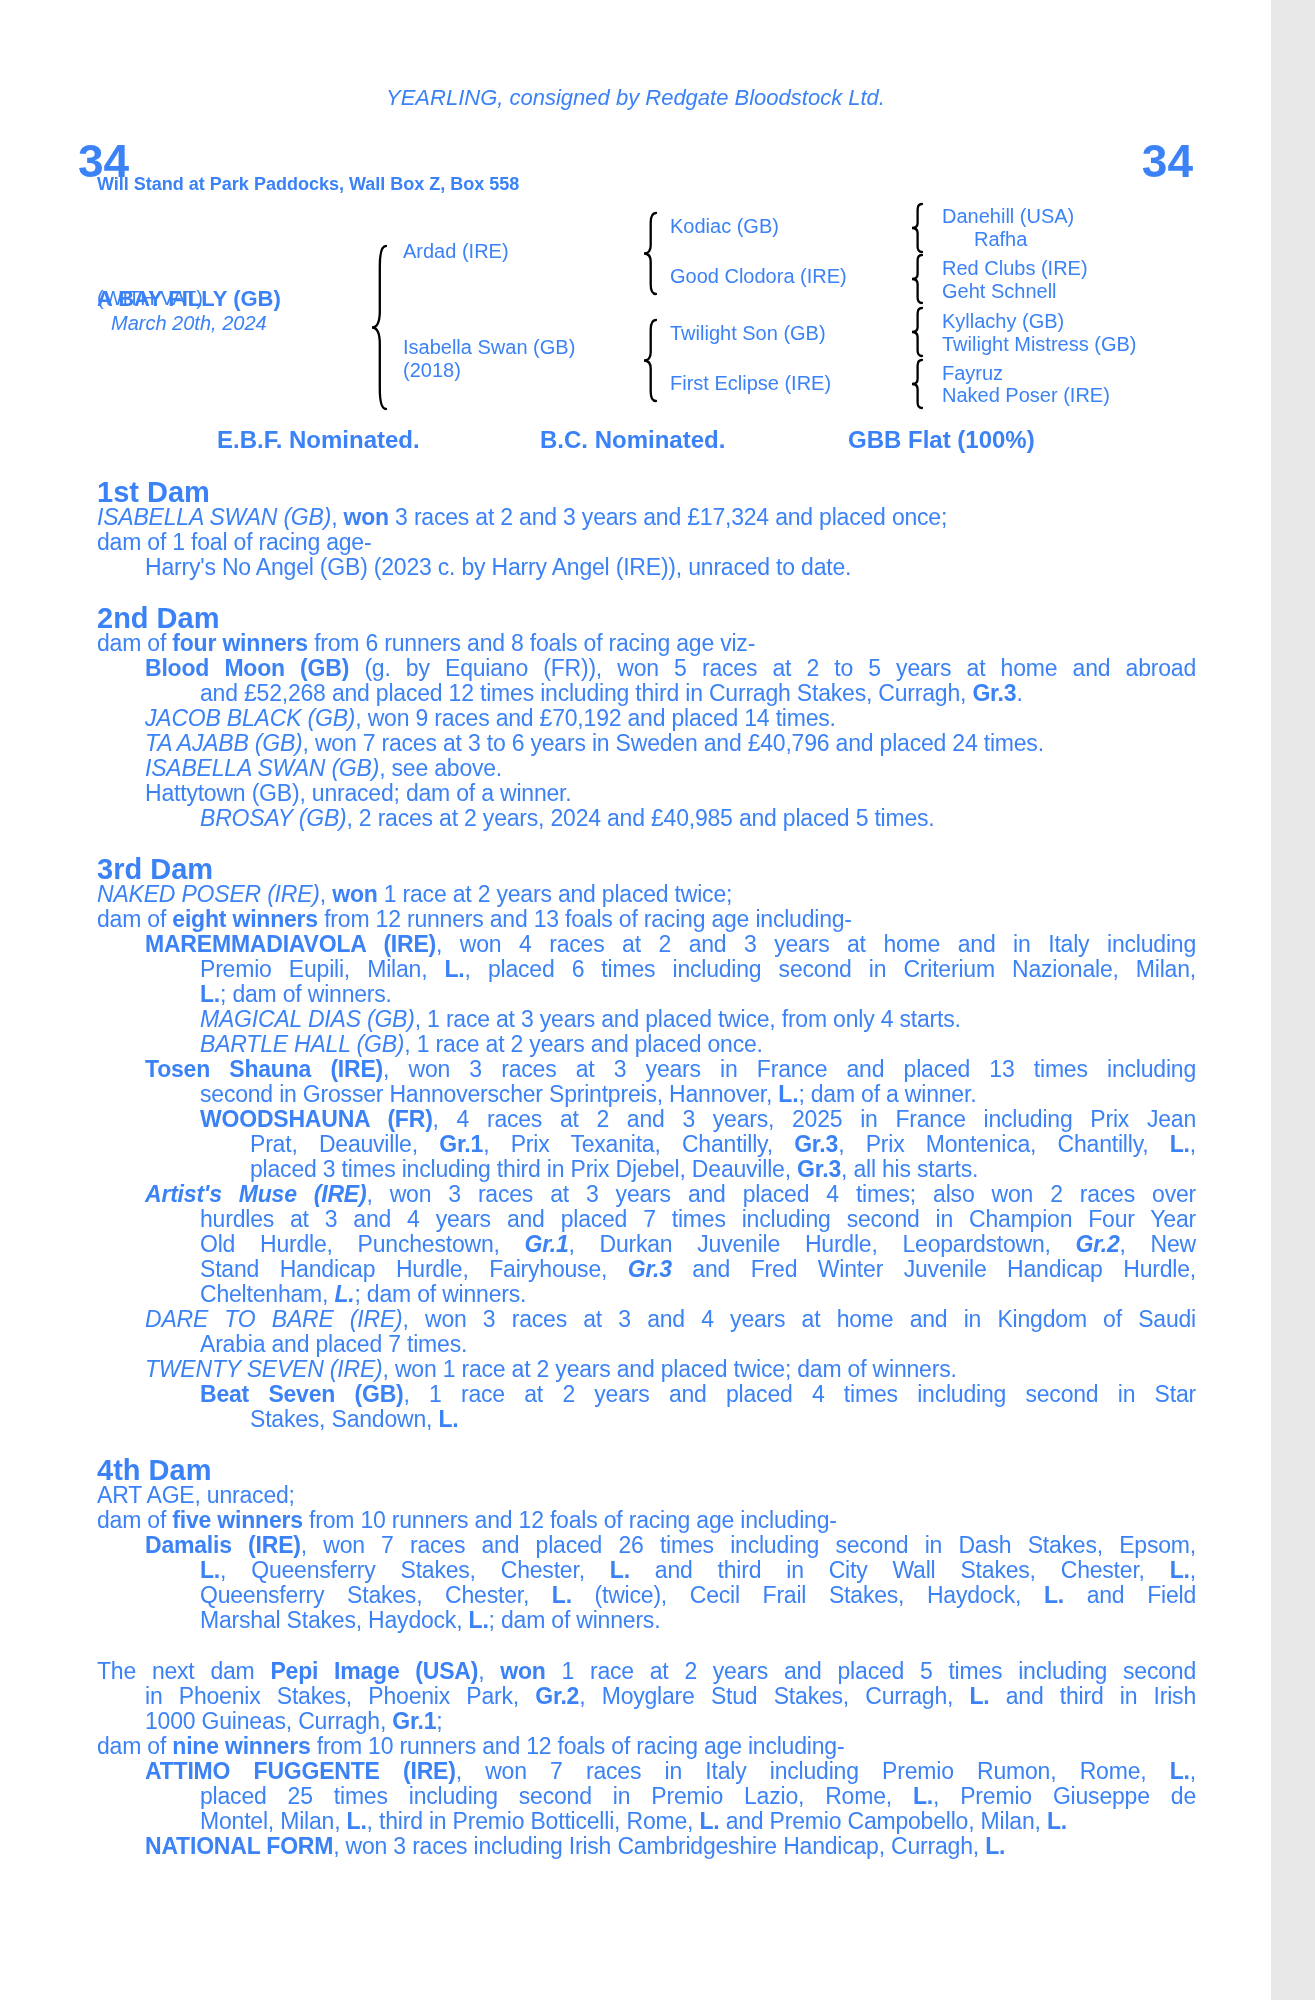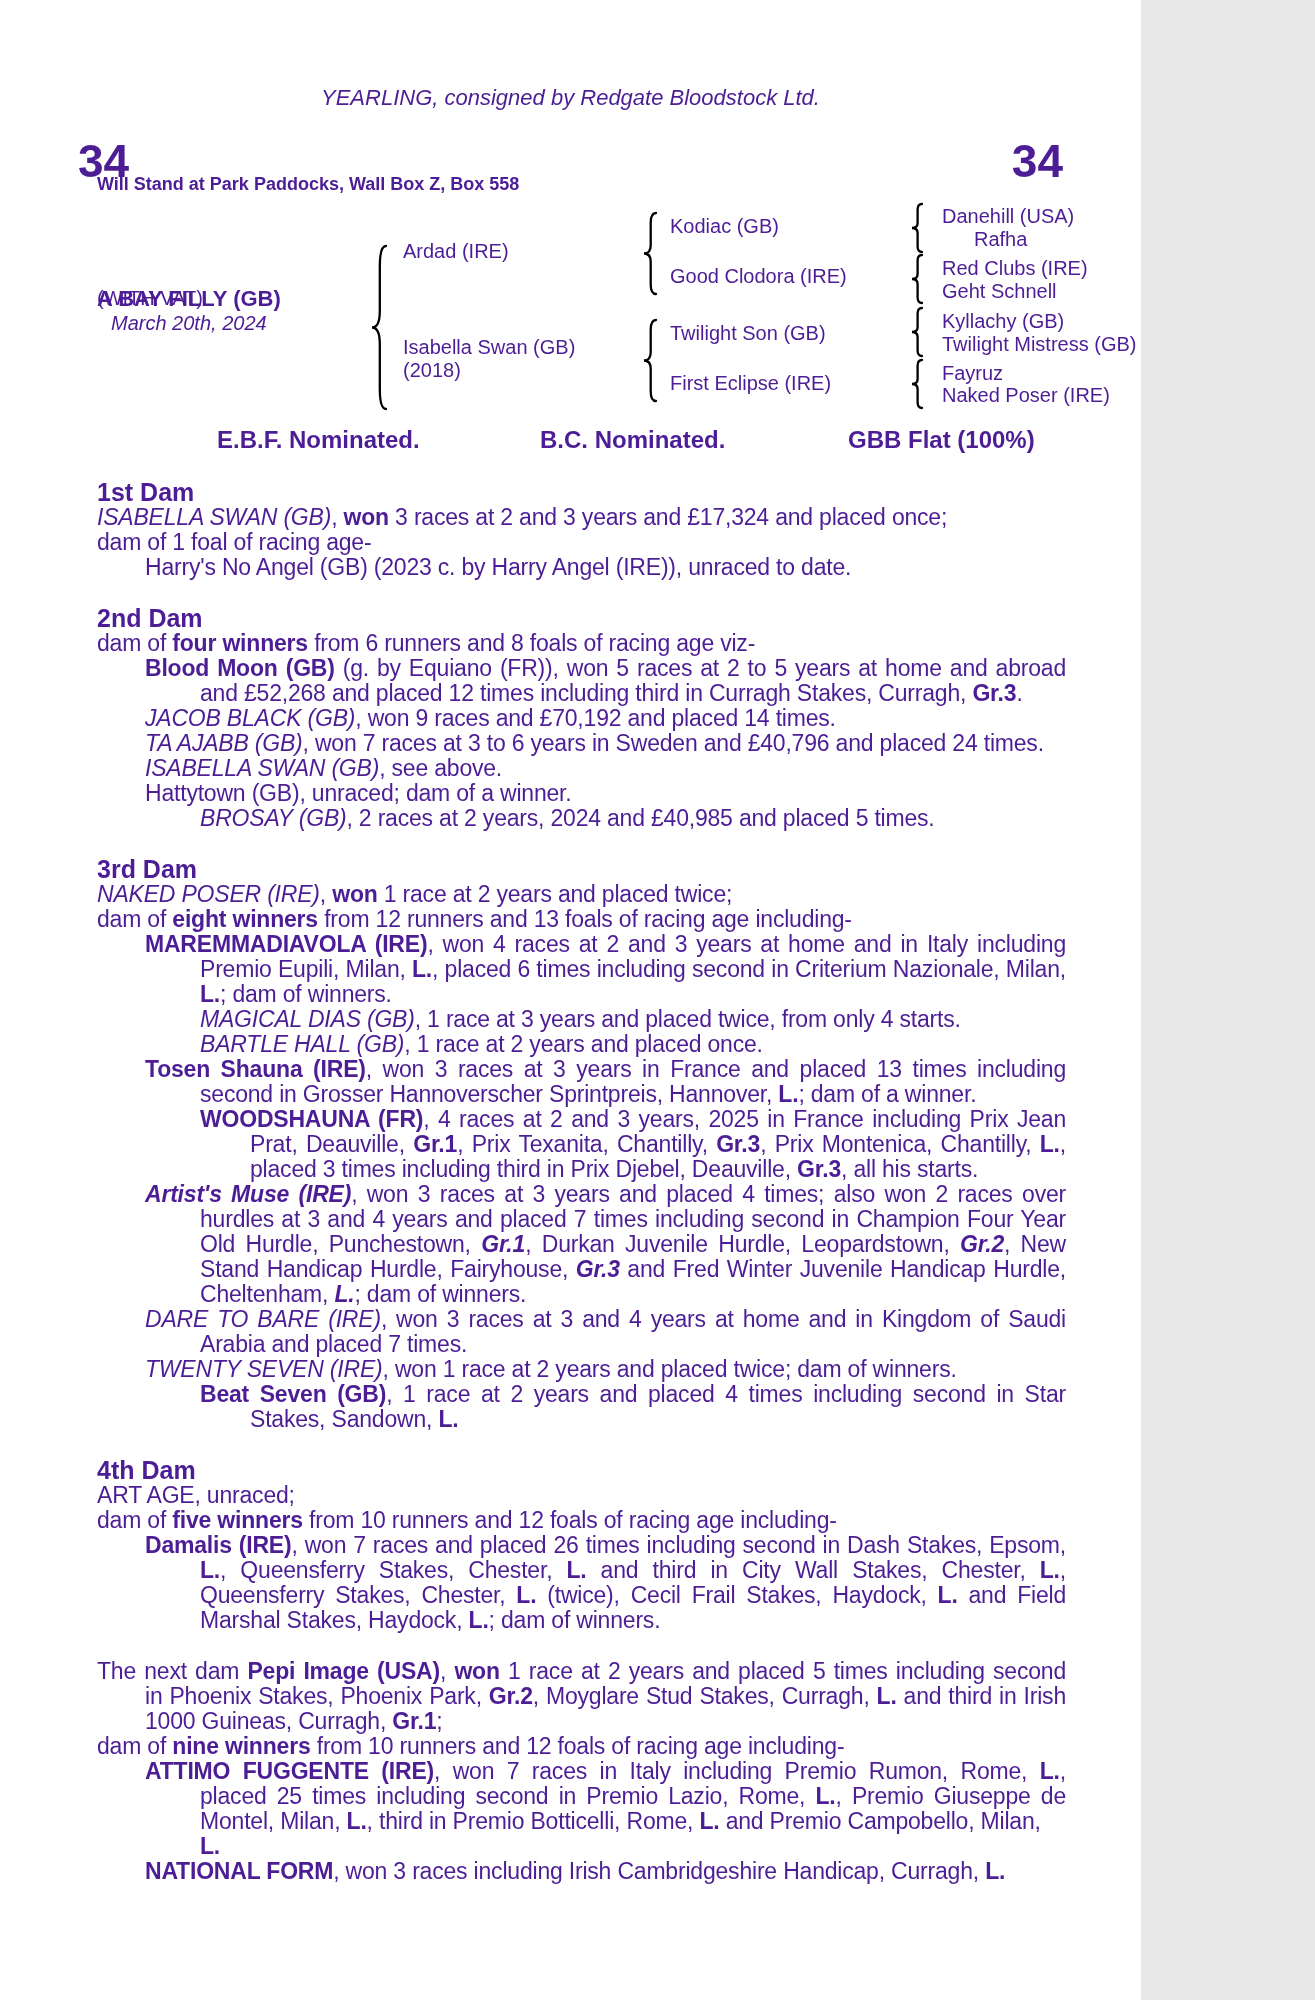--- a/index.html
+++ b/index.html
@@ -1,17 +1,17 @@
 <!DOCTYPE html>
 <html><head>
 <meta charset="utf-8">
 <style>
   html,body{margin:0;padding:0;background:#e8e8e8;}
-  .page{position:relative;width:1141px;height:2000px;background:#ffffff;
-        font-family:"Liberation Sans",sans-serif;color:#4c1d95;overflow:hidden;}
+  .page{position:relative;width:1271px;height:2000px;background:#ffffff;
+        font-family:"Liberation Sans",sans-serif;color:#3b82f6;overflow:hidden;}
   
   .header{position:relative;height:470px;}
   .consignor{position:absolute;left:0;right:0;top:86px;text-align:center;
              font-style:italic;font-size:22px;line-height:24px;}
   .lot{position:absolute;top:113px;font-size:46px;font-weight:bold;line-height:46px;margin-top:25px;}
   .lot.left{left:78px;}
   .lot.right{right:78px;}
   .stand{position:absolute;left:97px;top:171px;font-size:18px;font-weight:bold;line-height:27px;}
   
   .ped{position:absolute;font-size:20px;line-height:25px;white-space:nowrap;}
@@ -27,21 +27,21 @@
   .gp5{left:942px;top:309px;} .gp6{left:942px;top:332px;}
   .gp7{left:942px;top:361px;} .gp8{left:942px;top:383px;}
   svg.brace{position:absolute;overflow:visible;}
   
   .nom{position:absolute;top:427px;font-size:24px;font-weight:bold;line-height:26px;white-space:nowrap;}
   .nom.n0{left:217px;} .nom.n1{left:540px;} .nom.n2{left:848px;}
   
   .body{padding:0 75px 0 97px;}
   .section{margin-top:26px;}
   .section.first{margin-top:10px;}
-  .section-heading{font-size:25px;line-height:25px;font-weight:bold;}
+  .section-heading{font-size:29px;line-height:25px;font-weight:bold;}
   .line{font-size:23px;line-height:25px;letter-spacing:-0.2px;text-align:left;}
   .line.j{text-align:justify;text-align-last:justify;text-justify:inter-word;}
   .line.l0{padding-left:0;}
   .line.l0w{padding-left:48px;} .line.l0w.first{padding-left:0;}
   .line.l1{padding-left:103px;} .line.l1.first{padding-left:48px;}
   .line.l2{padding-left:153px;} .line.l2.first{padding-left:103px;}
   .line i{font-style:italic;}
   .line b, .section-heading{font-weight:bold;}
   .line .bi{font-weight:bold;font-style:italic;}
 </style>

